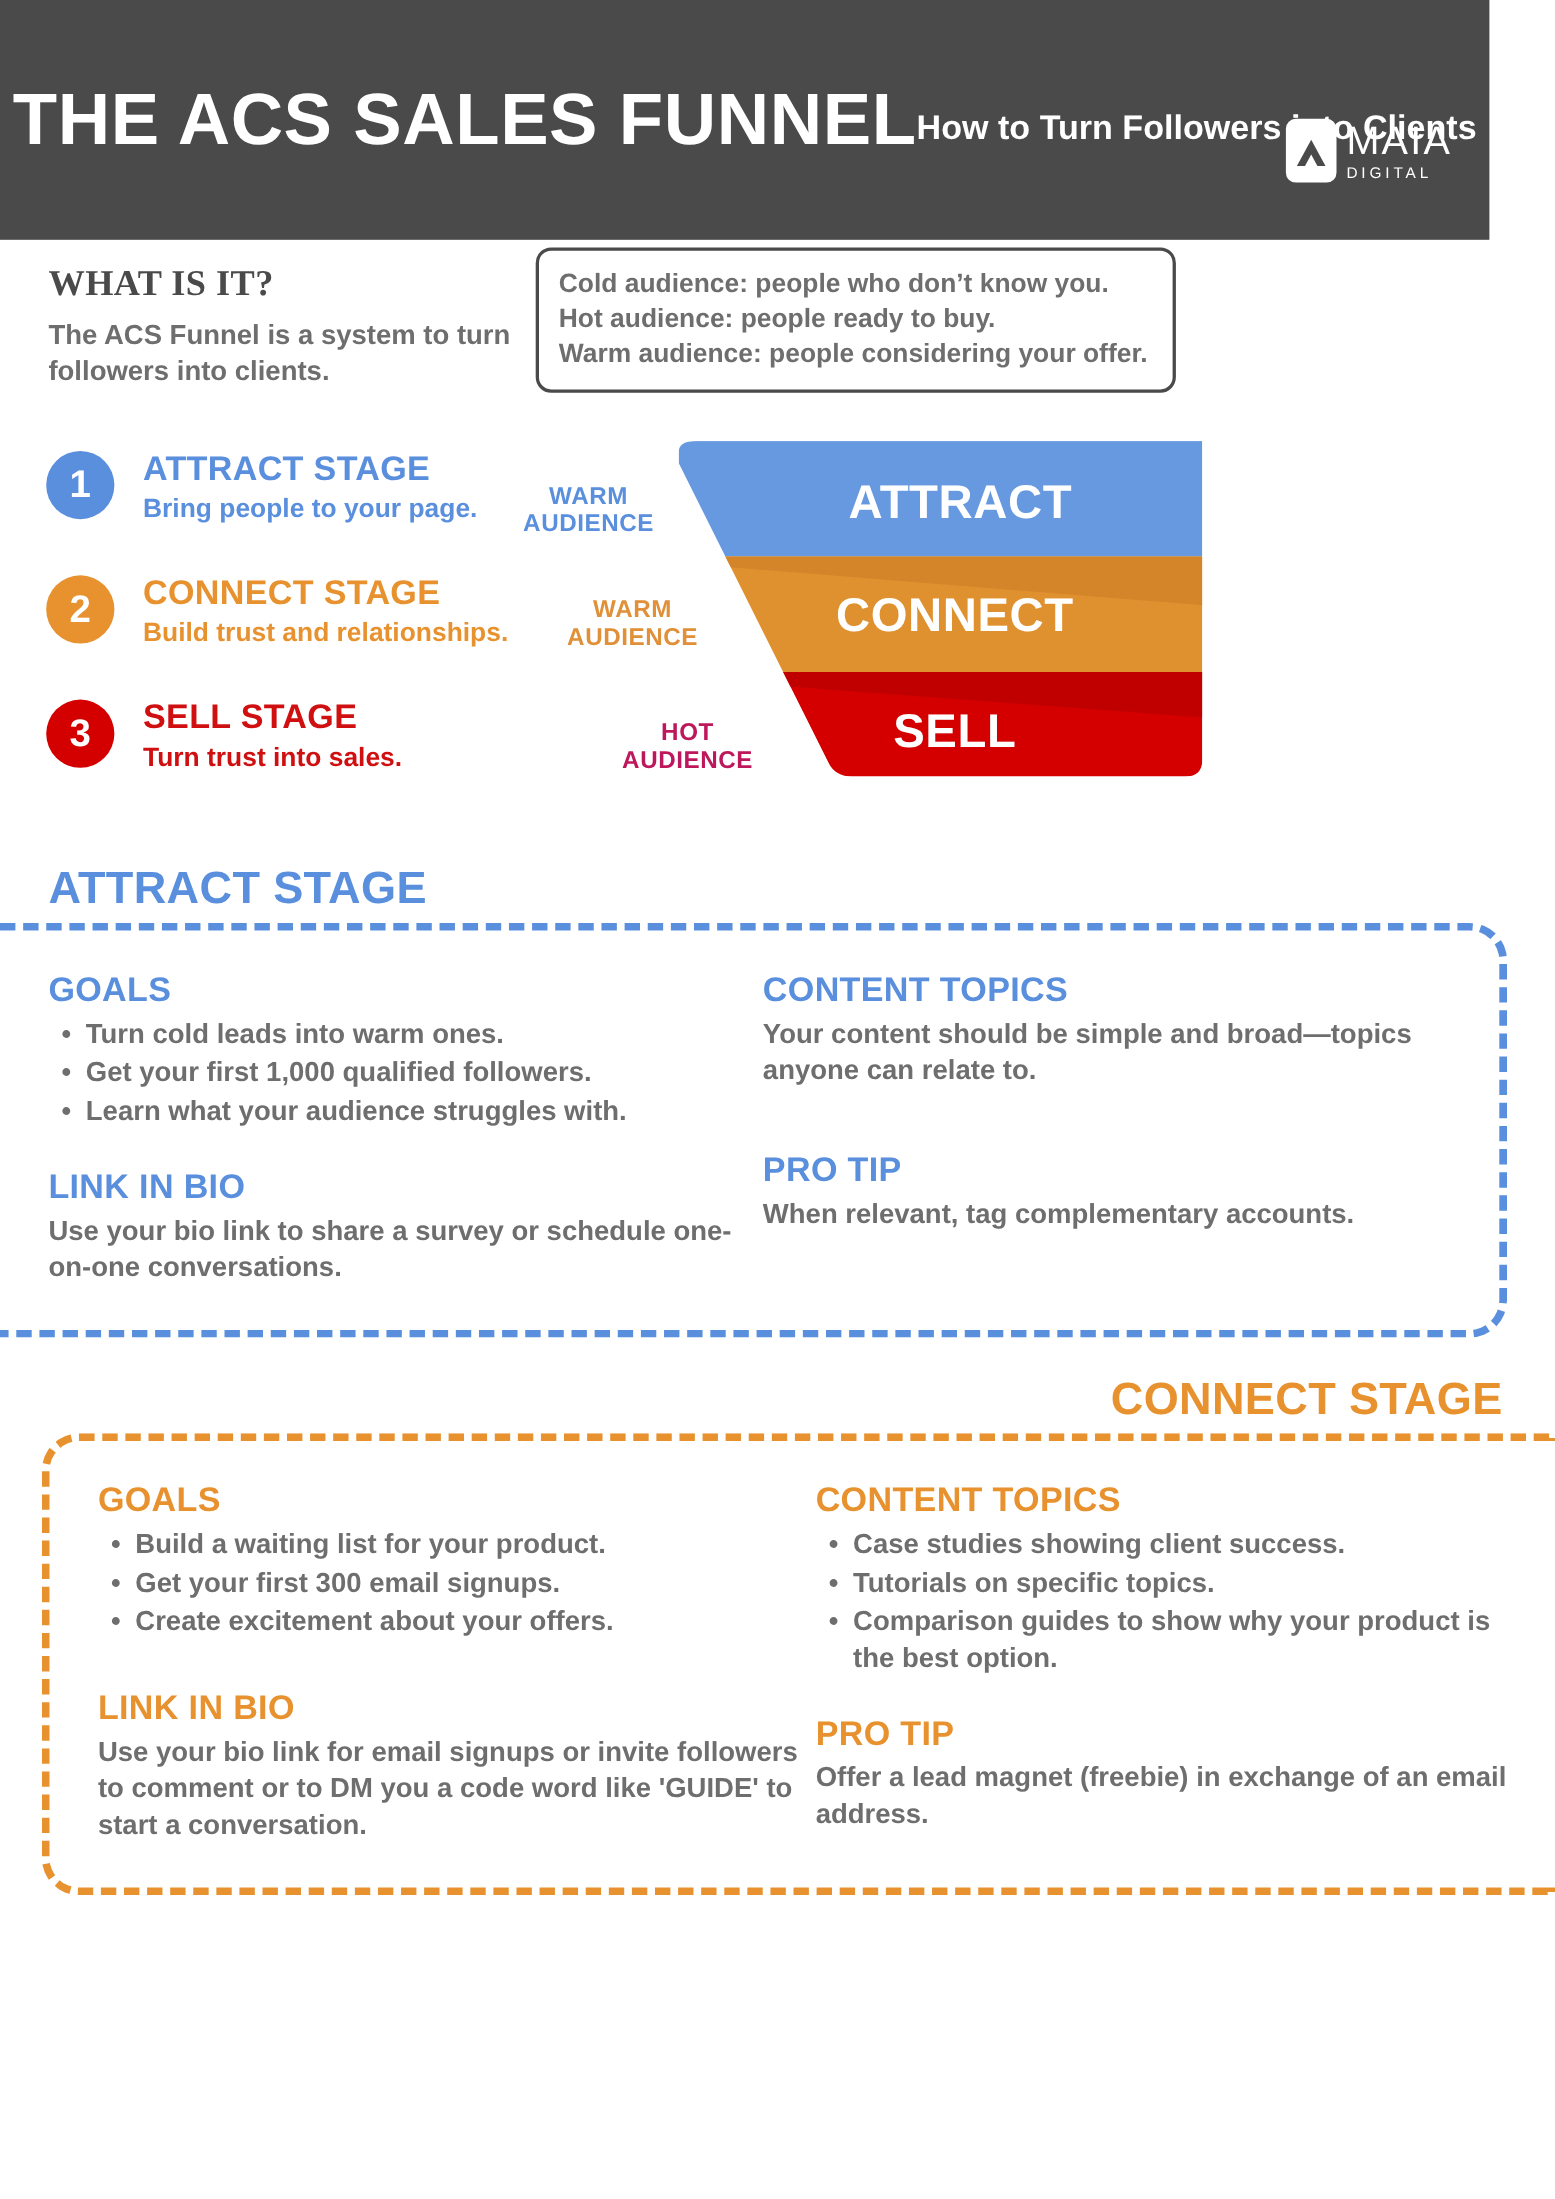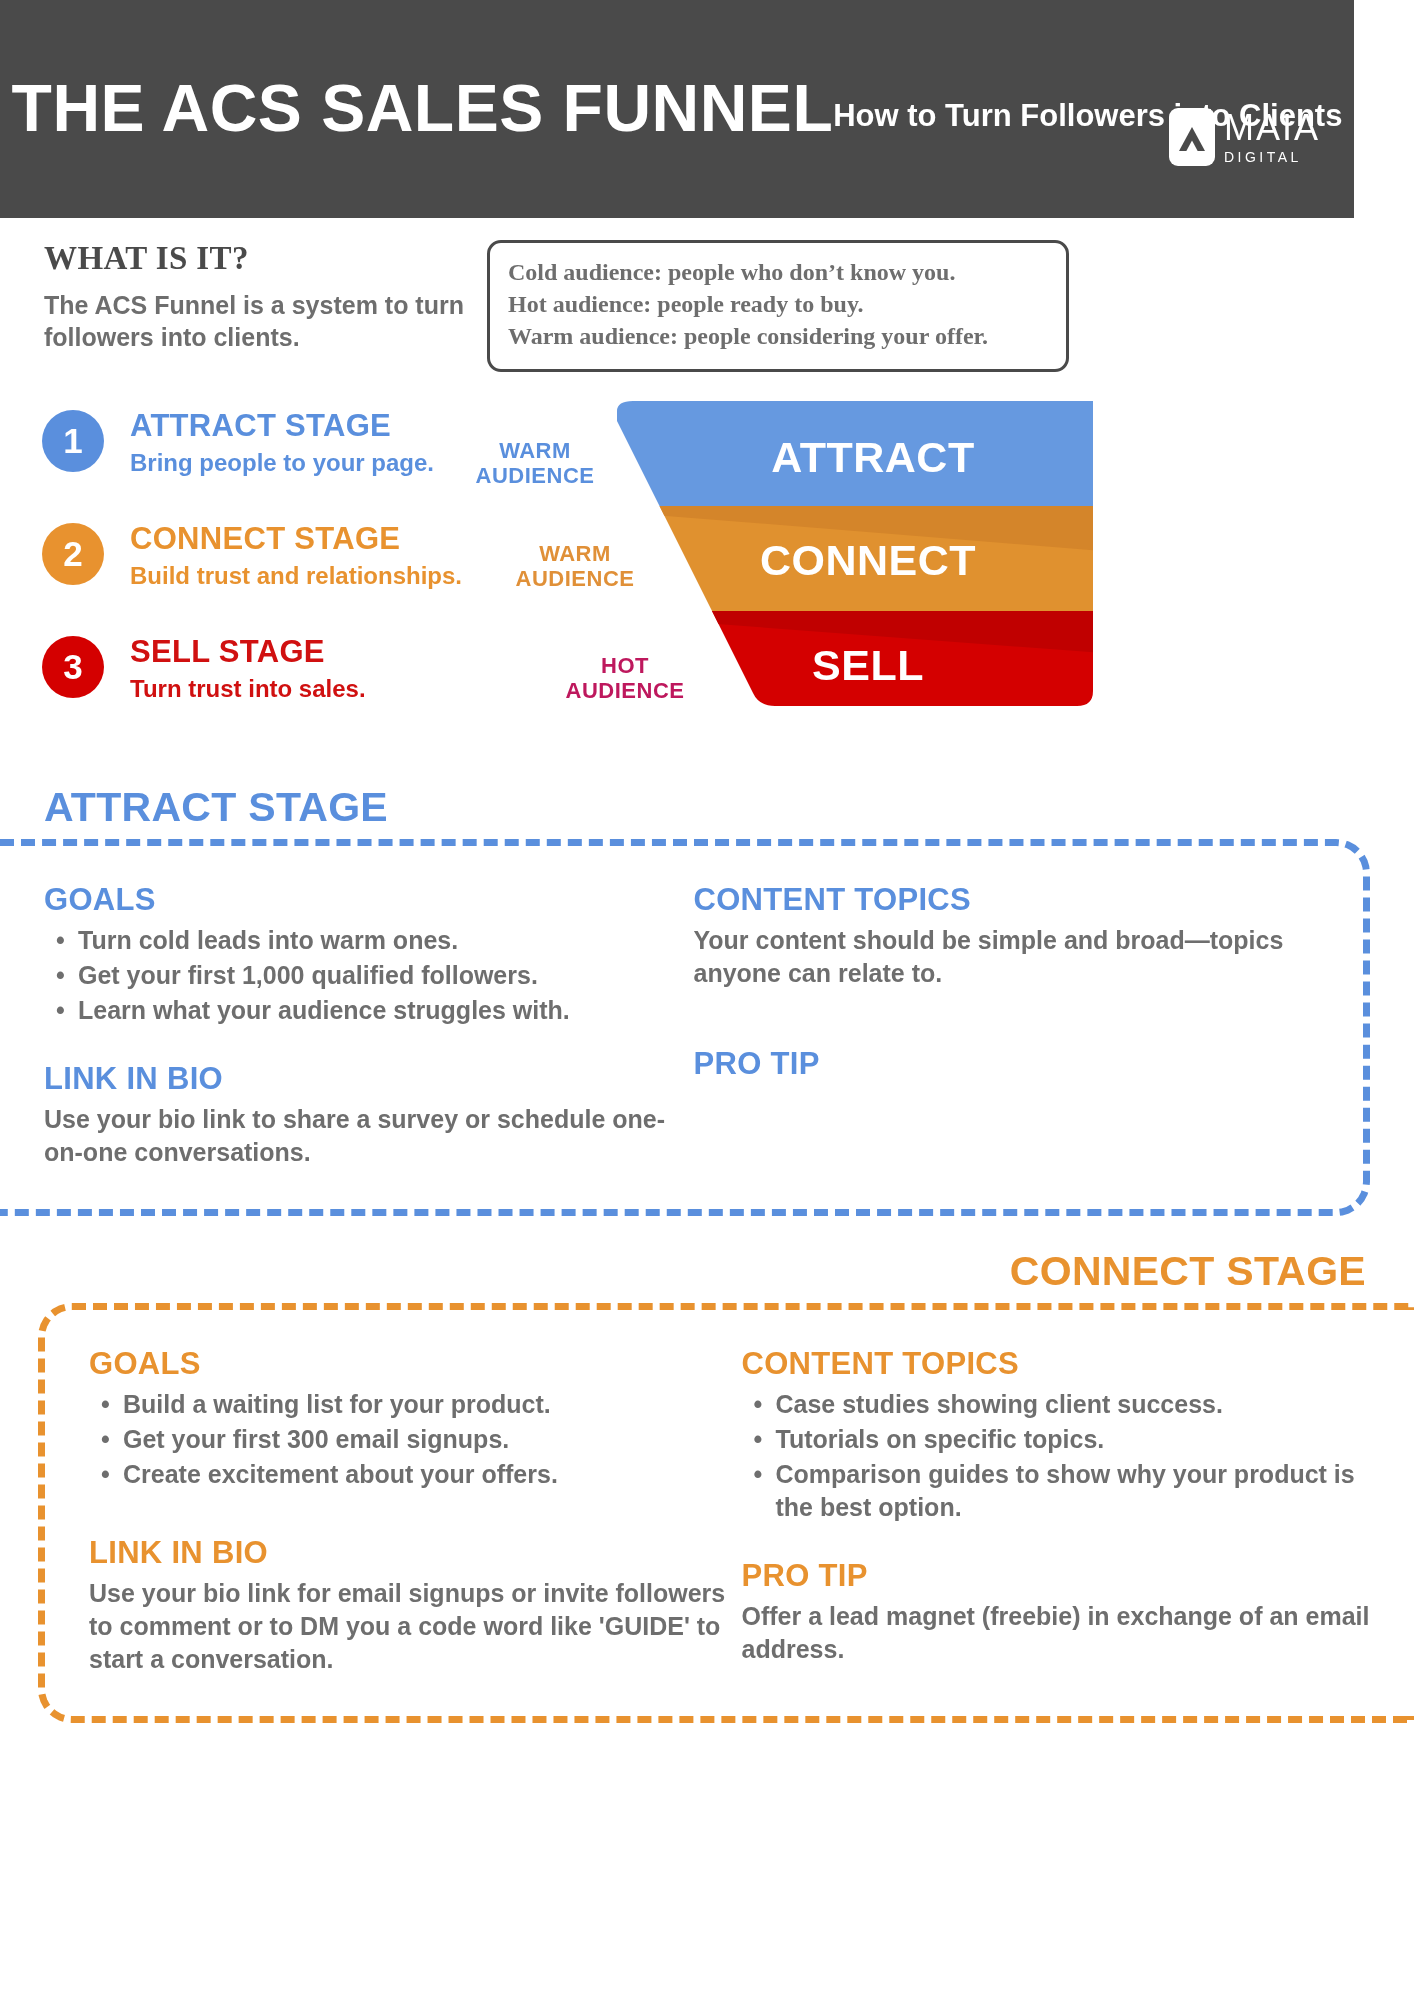--- a/index.html
+++ b/index.html
@@ -83,25 +83,24 @@
     position: absolute; left: 44px; top: 22px; width: 420px;
   }
   .what-title {
     color: #4a4a4a; font-size: 33px; font-weight: bold; letter-spacing: 0.4px; font-family: Liberation Serif, serif;
   }
   .what-body {
     color: #6e6e6e; font-size: 25px; font-weight: bold; line-height: 1.28;
     margin-top: 12px;
   }
   .audience-box {
-    position: absolute; left: 487px; top: 22px; width: 582px;
+    position: absolute; left: 487px; top: 7px; width: 582px;
     border: 3px solid #4a4a4a;
     border-radius: 14px;
     padding: 14px 18px 16px 18px;
-    font-family: Liberation Serif, serif;
   }
   .audience-line {
     color: #6e6e6e; font-size: 24px; font-weight: bold; line-height: 1.33;
   }
 
   
   .mid { position: relative; height: 342px; }
   .stage-list { position: absolute; left: 42px; top: 0px; width: 480px; }
   .stage-row { display: flex; align-items: flex-start; margin-bottom: 44px; }
   .stage-num {
@@ -295,20 +294,21 @@
           <div class="block-text">Use your bio link to share a survey or schedule one-on-one conversations.</div>
         </div>
       </div>
       <div class="col col-right">
         <div class="block">
           <div class="block-title c-blue">CONTENT TOPICS</div>
           <div class="block-text">Your content should be simple and broad—topics anyone can relate to.</div>
         </div>
         <div class="block" style="margin-top:56px;">
           <div class="block-title c-blue">PRO TIP</div>
+          <div class="block-text">When relevant, tag complementary accounts.</div>
         </div>
       </div>
     </div>
   </div>
 </div>
 
 <div class="section" style="margin-top:32px;">
   <div class="section-title sec-title-right c-orange">CONNECT STAGE</div>
   <div class="dashed-box connect-box">
     <div class="cols">

